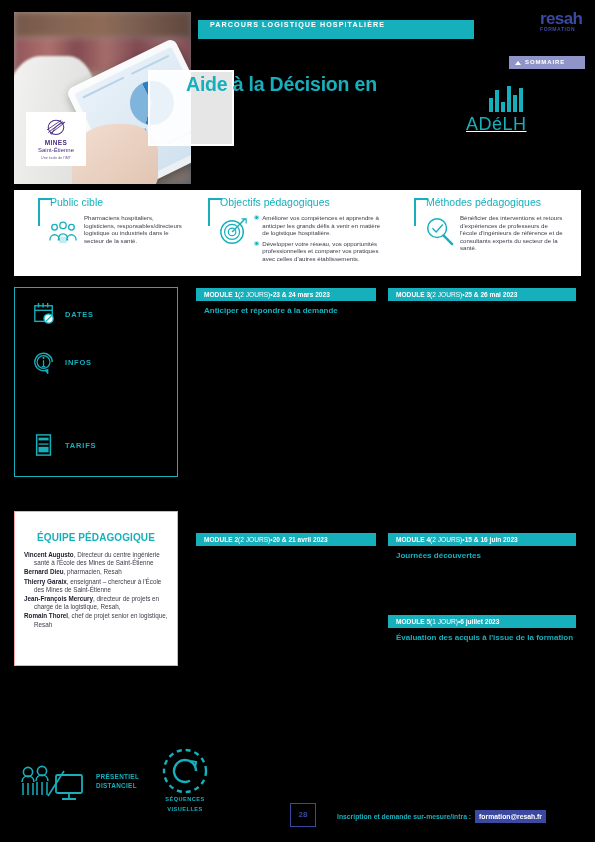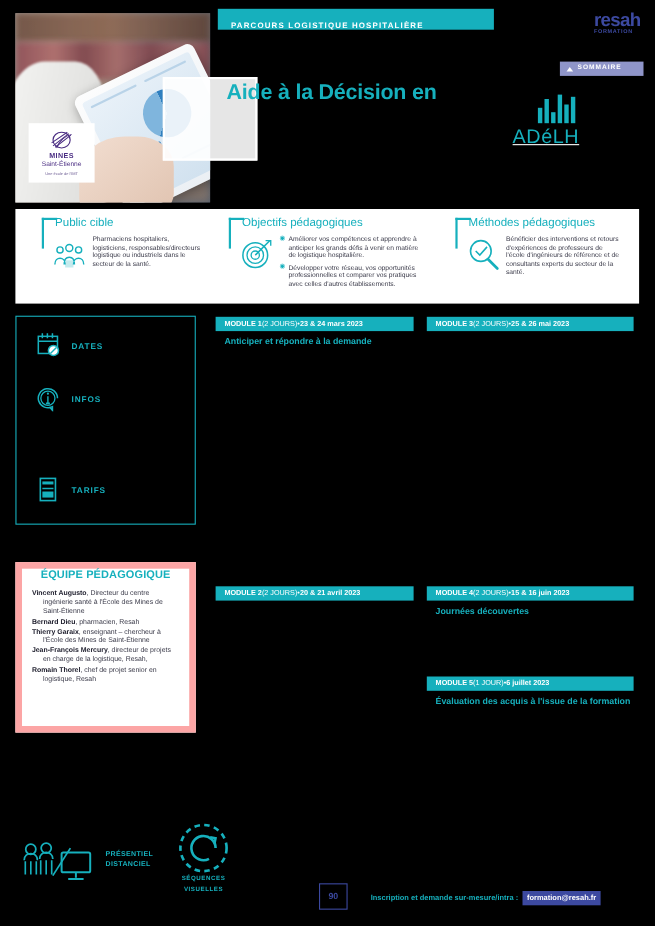--- a/index.html
+++ b/index.html
@@ -76,40 +76,40 @@
   .mines-logo .t2{font:400 6px/6.5px "Liberation Sans",sans-serif;color:#4b2e83;}
   .mines-logo .t3{font:400 3.6px/4px "Liberation Sans",sans-serif;color:#6a5a92;margin-top:2px;}
 
   .hero-frame{
     position:absolute;left:148px;top:70px;width:82px;height:72px;
     border:2px solid #ffffff;background:rgba(255,255,255,.9);
   }
 
   
   .parcours-bar{
-    position:absolute;left:198px;top:8px;width:251px;height:19px;
-    background:#16b0bd;display:flex;align-items:flex-end;
+    position:absolute;left:198px;top:20px;width:276px;height:19px;
+    background:#16b0bd;display:flex;align-items:flex-start;
   }
   .parcours-bar span{
     font:700 7.2px/9px "Liberation Sans",sans-serif;
     letter-spacing:1.05px;color:#ffffff;padding-left:12px;
   }
   .resah-logo{position:absolute;left:540px;top:10px;width:74px;height:30px;}
   .resah-logo .word{font:700 17px/17px "Liberation Sans",sans-serif;color:#3c49a0;letter-spacing:-.6px;}
   .resah-logo .sub{font:700 5px/6px "Liberation Sans",sans-serif;color:#3c49a0;letter-spacing:.6px;margin-top:-1px;}
   .sommaire-btn{
     position:absolute;left:509px;top:56px;width:76px;height:13px;
     background:#8f95c9;display:flex;align-items:center;gap:4px;
     padding-left:6px;box-sizing:border-box;
   }
   .sommaire-btn .tri{width:0;height:0;border-left:3.5px solid transparent;border-right:3.5px solid transparent;border-bottom:4px solid #ffffff;}
   .sommaire-btn span{font:700 6px/7px "Liberation Sans",sans-serif;color:#ffffff;letter-spacing:.9px;}
 
   
-  .title-block{position:absolute;left:206px;top:72px;width:290px;}
+  .title-block{position:absolute;left:186px;top:72px;width:290px;}
   .title-block .l{
     font:700 19.5px/25px "Liberation Sans",sans-serif;color:#16b0bd;letter-spacing:-.2px;
   }
   .adelh{position:absolute;left:466px;top:82px;width:80px;text-align:left;text-decoration:underline;}
   .adelh .bars{height:30px;display:flex;align-items:flex-end;justify-content:center;gap:2px;}
   .adelh .bars i{display:block;width:4px;background:#16b0bd;}
   .adelh .nm{font:400 18px/20px "Liberation Sans",sans-serif;color:#16b0bd;letter-spacing:.5px;margin-top:2px;}
 
   
   .cards{position:absolute;left:14px;top:190px;width:567px;height:86px;background:#ffffff;}
@@ -130,21 +130,21 @@
     position:absolute;left:14px;top:287px;width:164px;height:190px;
     border:1px solid #16b0bd;box-sizing:border-box;
   }
   .lp-row{position:absolute;left:18px;display:flex;align-items:center;gap:10px;}
   .lp-row .lbl{font:700 7.5px/9px "Liberation Sans",sans-serif;color:#16b0bd;letter-spacing:.8px;}
   .lp-row .ic{width:22px;height:24px;position:relative;}
 
   
   .equipe{
     position:absolute;left:14px;top:511px;width:164px;height:155px;
-    background:#ffffff;border:6px solid #fca5a5;box-sizing:border-box;padding:0 9px;
+    background:#ffffff;border:1px solid #fca5a5;box-sizing:border-box;padding:20px 9px;
   }
   .equipe h4{
     margin:0 0 7px 0;text-align:center;
     font:700 10px/12px "Liberation Sans",sans-serif;color:#16b0bd;letter-spacing:.1px;
   }
   .equipe .p{
     font:400 6.3px/8.2px "Liberation Sans",sans-serif;color:#3b3b4a;
     padding-left:10px;text-indent:-10px;margin-bottom:1px;
   }
   .equipe .p b{font-weight:700;color:#1b1b2a;}
@@ -422,20 +422,20 @@
   <div class="foot-mod">
     <svg width="48" height="46" viewBox="0 0 48 46" style="display:block;margin:0 auto;">
       <circle cx="24" cy="23" r="21" fill="none" stroke="#16b0bd" stroke-width="2.4" stroke-dasharray="5 4"></circle>
       <path d="M35 23 a11 11 0 1 0 -6 9.8" fill="none" stroke="#16b0bd" stroke-width="2.4"></path>
       <path d="M30 13 l5 1 -1 5" fill="none" stroke="#16b0bd" stroke-width="2.2"></path>
     </svg>
     <div class="lbl">SÉQUENCES</div>
     <div class="lbl">VISUELLES</div>
   </div>
 
-  <div class="pagebox">90</div>
+  <div class="pagebox">28</div>
 
   <div class="contact">
     <span class="txt">Inscription et demande sur-mesure/intra :</span>
     <span class="mail">formation@resah.fr</span>
   </div>
 
 </div>
 
 </body></html>

